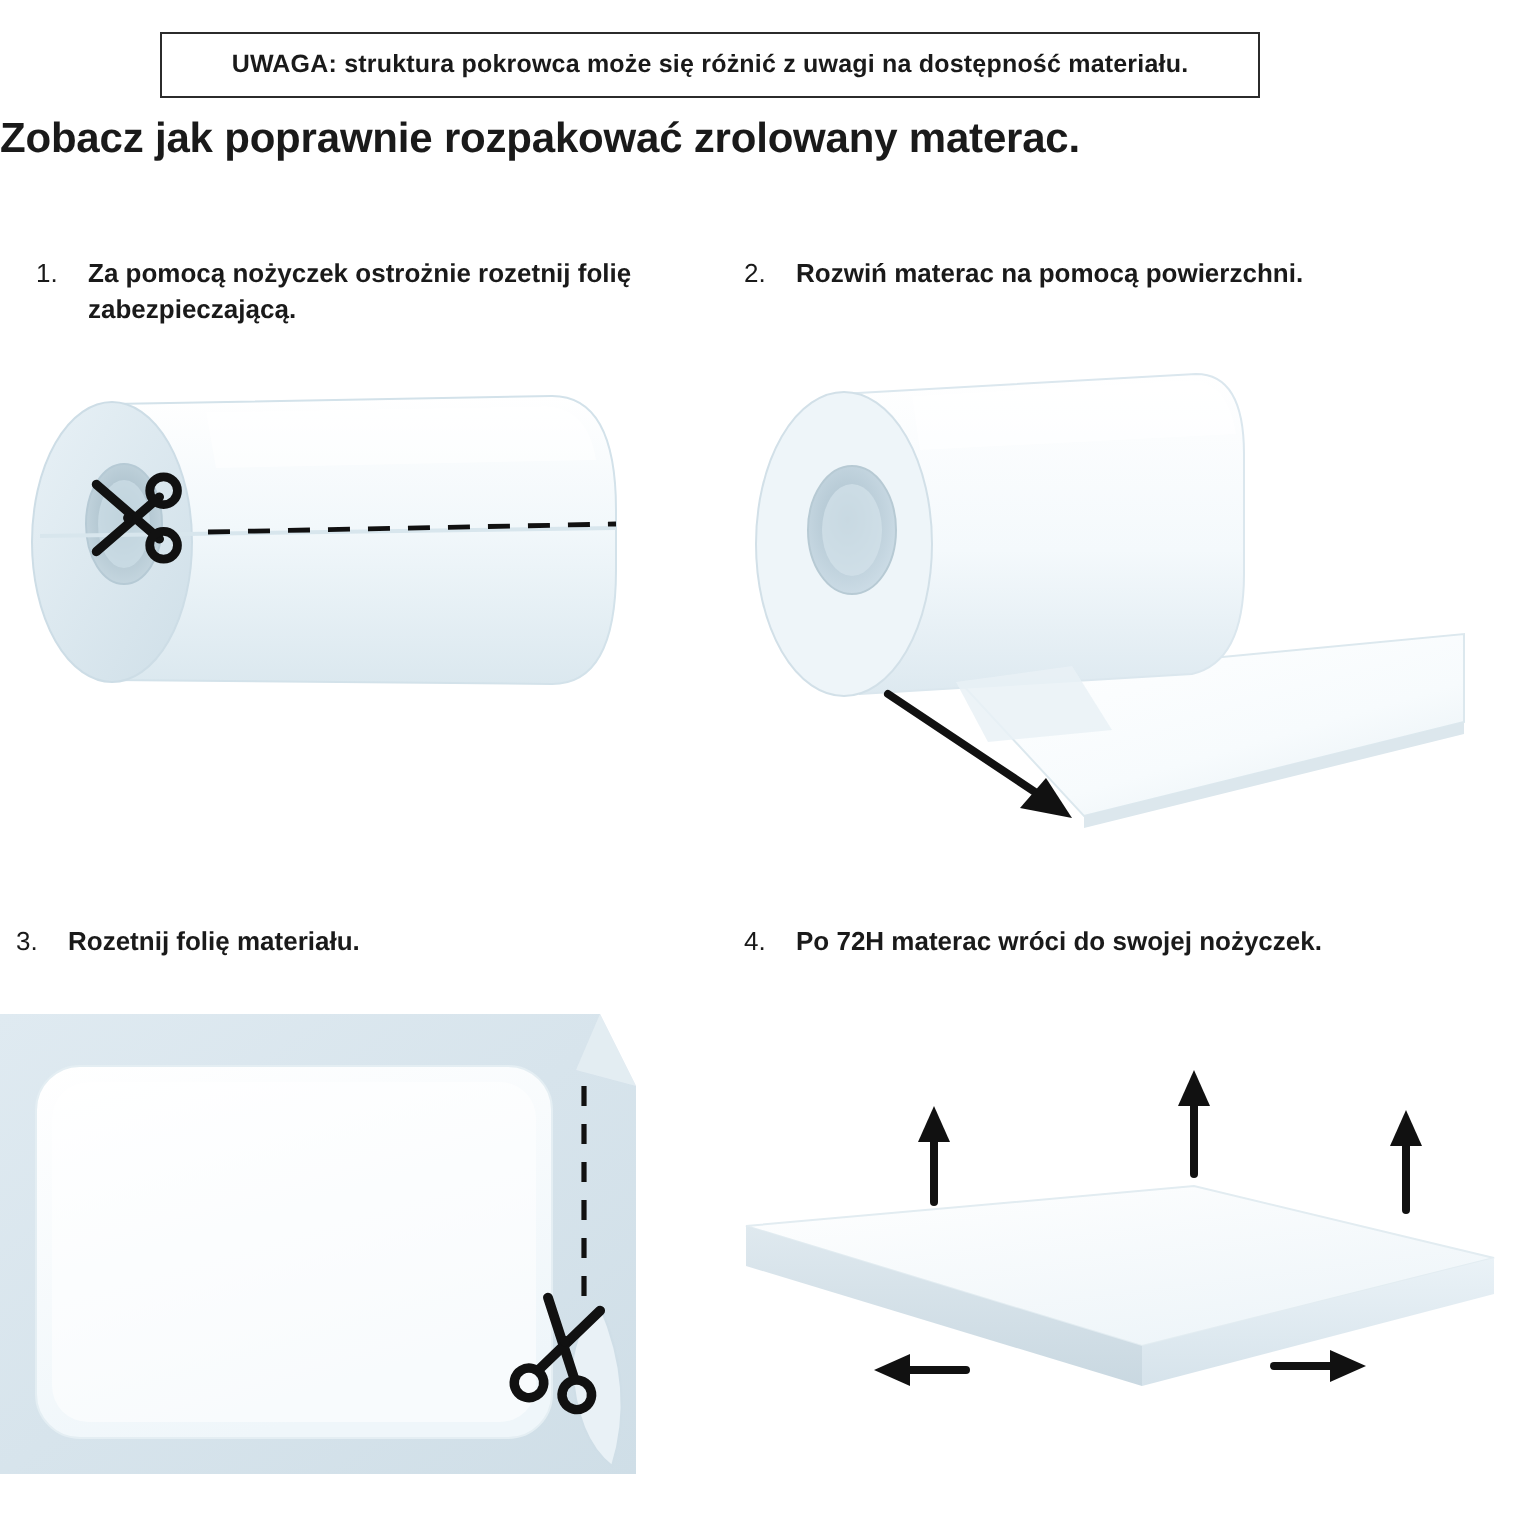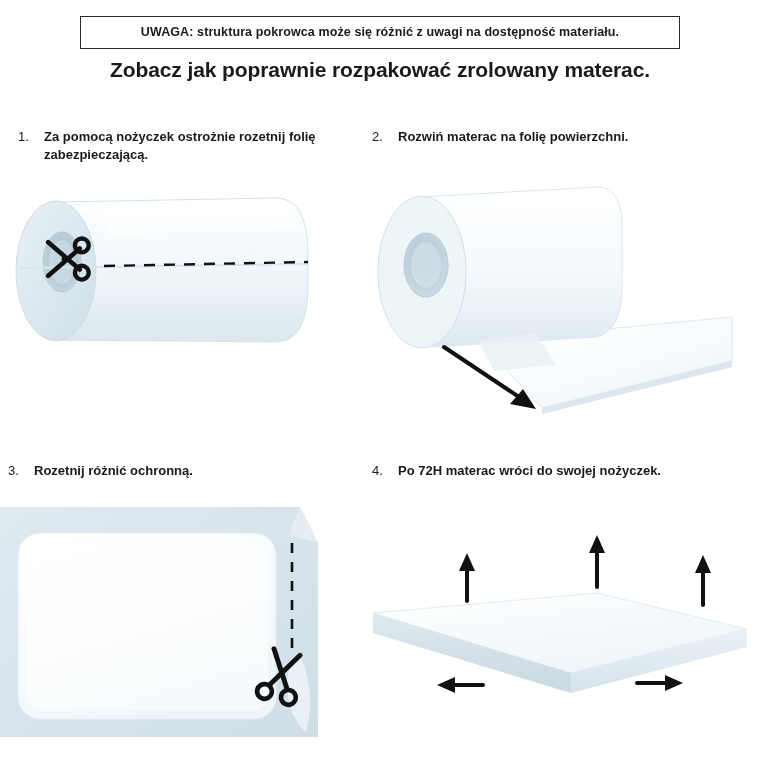--- a/index.html
+++ b/index.html
@@ -14,38 +14,38 @@
     font-family: "Liberation Sans", sans-serif;
     color: #1a1a1a;
     overflow: hidden;
   }
 
   
   .notice {
     position: absolute;
     left: 80px;
     top: 16px;
-    width: 600px;
+    width: 550px;
     box-sizing: border-box;
     border: 1px solid #2b2b2b;
     background: #ffffff;
     text-align: center;
     padding: 8px 6px 9px 6px;
     font-size: 12.5px;
     font-weight: bold;
     letter-spacing: 0.1px;
   }
 
   
   .main-title {
     position: absolute;
     left: 0;
     top: 58px;
     width: 760px;
-    text-align: center;
+    text-align: left;
     font-size: 21px;
     font-weight: bold;
     letter-spacing: -0.1px;
   }
 
   
   .step {
     position: absolute;
   }
   .step-head {
@@ -97,28 +97,28 @@
 <div class="step" id="step1">
   <div class="step-head">
     <div class="step-num">1.</div>
     <div class="step-text">Za pomocą nożyczek ostrożnie rozetnij folię zabezpieczającą.</div>
   </div>
 </div>
 
 <div class="step" id="step2">
   <div class="step-head">
     <div class="step-num">2.</div>
-    <div class="step-text">Rozwiń materac na folię powierzchni.</div>
+    <div class="step-text">Rozwiń materac na pomocą powierzchni.</div>
   </div>
 </div>
 
 <div class="step" id="step3">
   <div class="step-head">
     <div class="step-num">3.</div>
-    <div class="step-text">Rozetnij różnić ochronną.</div>
+    <div class="step-text">Rozetnij folię materiału.</div>
   </div>
 </div>
 
 <div class="step" id="step4">
   <div class="step-head">
     <div class="step-num">4.</div>
     <div class="step-text">Po 72H materac wróci do swojej nożyczek.</div>
   </div>
 </div>
 

